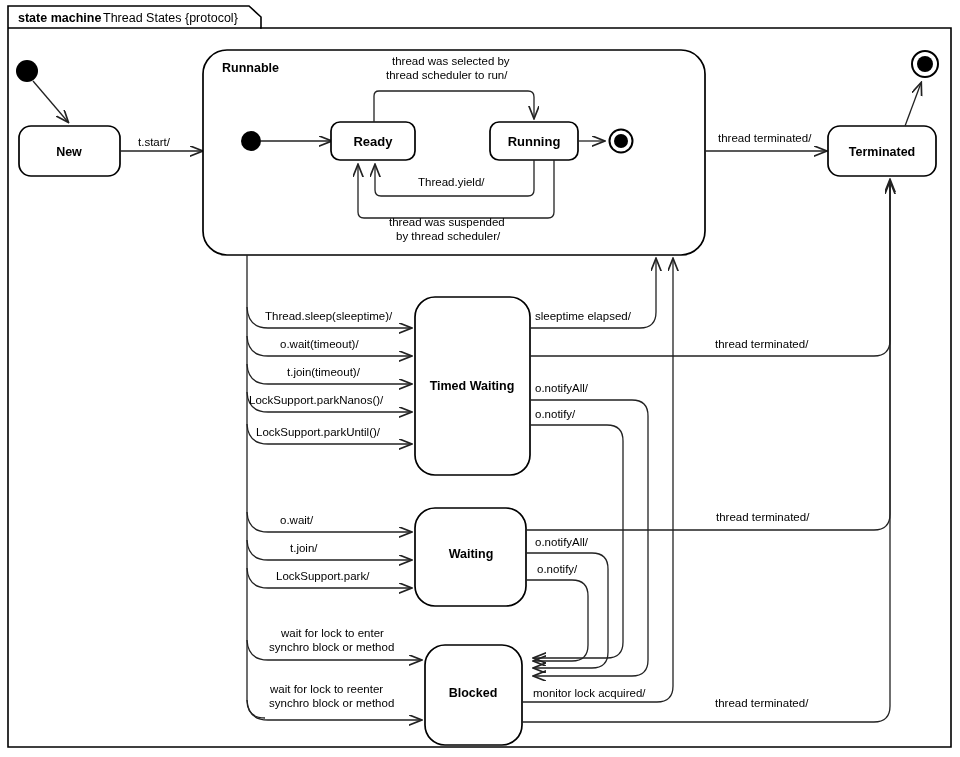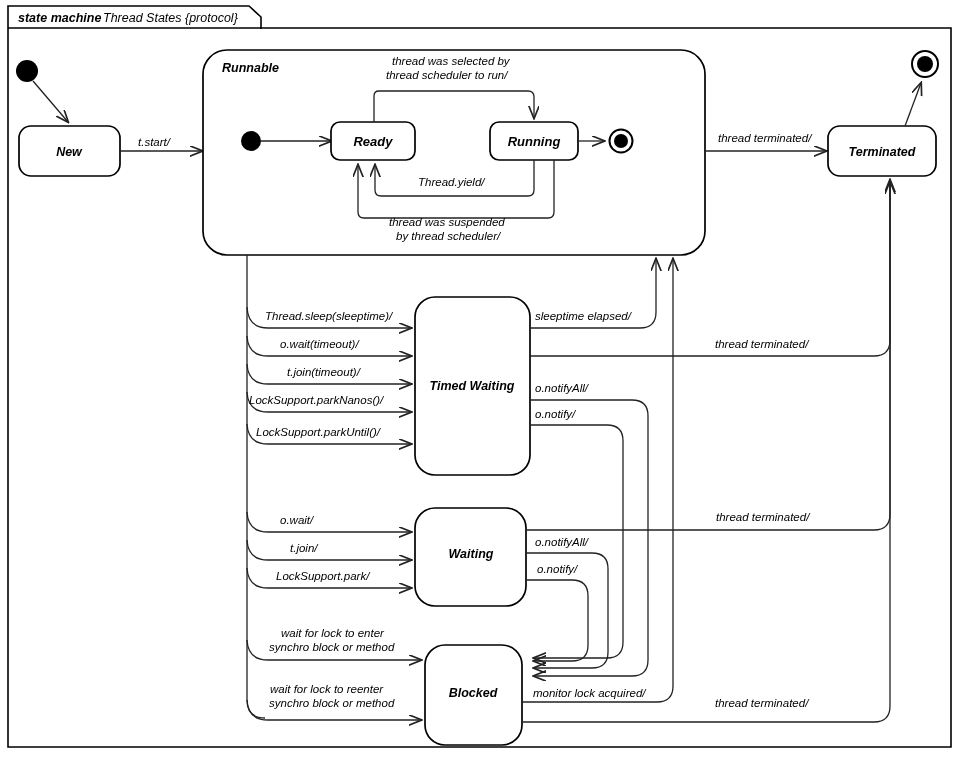--- a/index.html
+++ b/index.html
@@ -1,18 +1,18 @@
 <!DOCTYPE html>
 <html><head>
 <meta charset="utf-8">
 <style>
   html,body{margin:0;padding:0;background:#ffffff;}
   body{width:960px;height:757px;overflow:hidden;
        font-family:"Liberation Sans","DejaVu Sans",sans-serif;}
-  #root{position:relative;width:920px;height:757px;font-style:italic;}
+  #root{position:relative;width:920px;height:757px;}
   svg{display:block;}
   .frame-line{fill:none;stroke:#000;stroke-width:1.6;}
   .state-box{fill:#ffffff;stroke:#000;stroke-width:1.7;}
   .composite-box{fill:#ffffff;stroke:#000;stroke-width:1.7;}
   .edge{fill:none;stroke:#222;stroke-width:1.3;}
   .node-fill{fill:#000;}
   .node-ring{fill:none;stroke:#000;stroke-width:2;}
   text{font-family:"Liberation Sans","DejaVu Sans",sans-serif;fill:#000;}
   .lbl{font-size:11.5px;}
   .state-name{font-size:12.5px;font-weight:bold;text-anchor:middle;}

